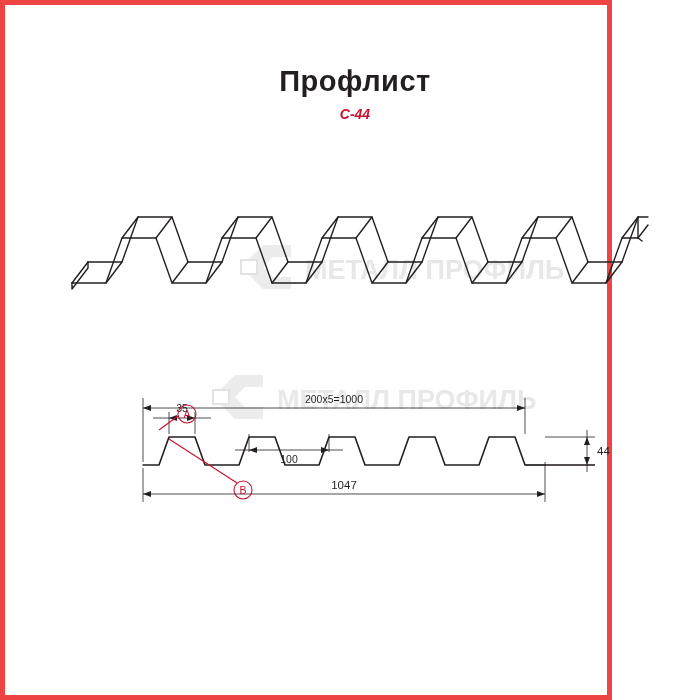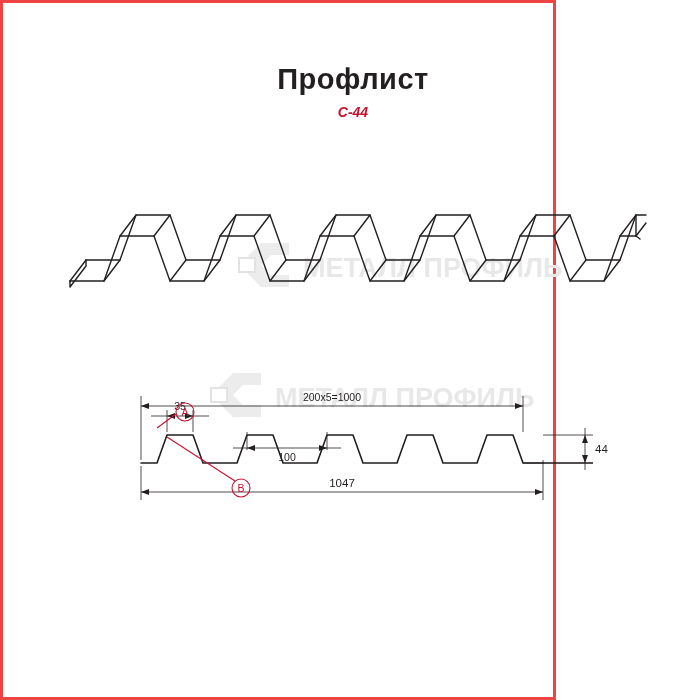--- a/index.html
+++ b/index.html
@@ -9,24 +9,24 @@
   body {
     width: 700px;
     height: 700px;
     background: #ffffff;
     font-family: "Liberation Sans", sans-serif;
     color: #000000;
     overflow: hidden;
   }
   .page {
     position: relative;
-    width: 556px;
+    width: 612px;
     height: 700px;
     box-sizing: border-box;
-    border: 3px solid #ef4444;
+    border: 5px solid #ef4444;
   }
   .title {
     position: absolute;
     top: 60px;
     left: 0;
     width: 700px;
     text-align: center;
     font-size: 29px;
     font-weight: bold;
     letter-spacing: 0.5px;

